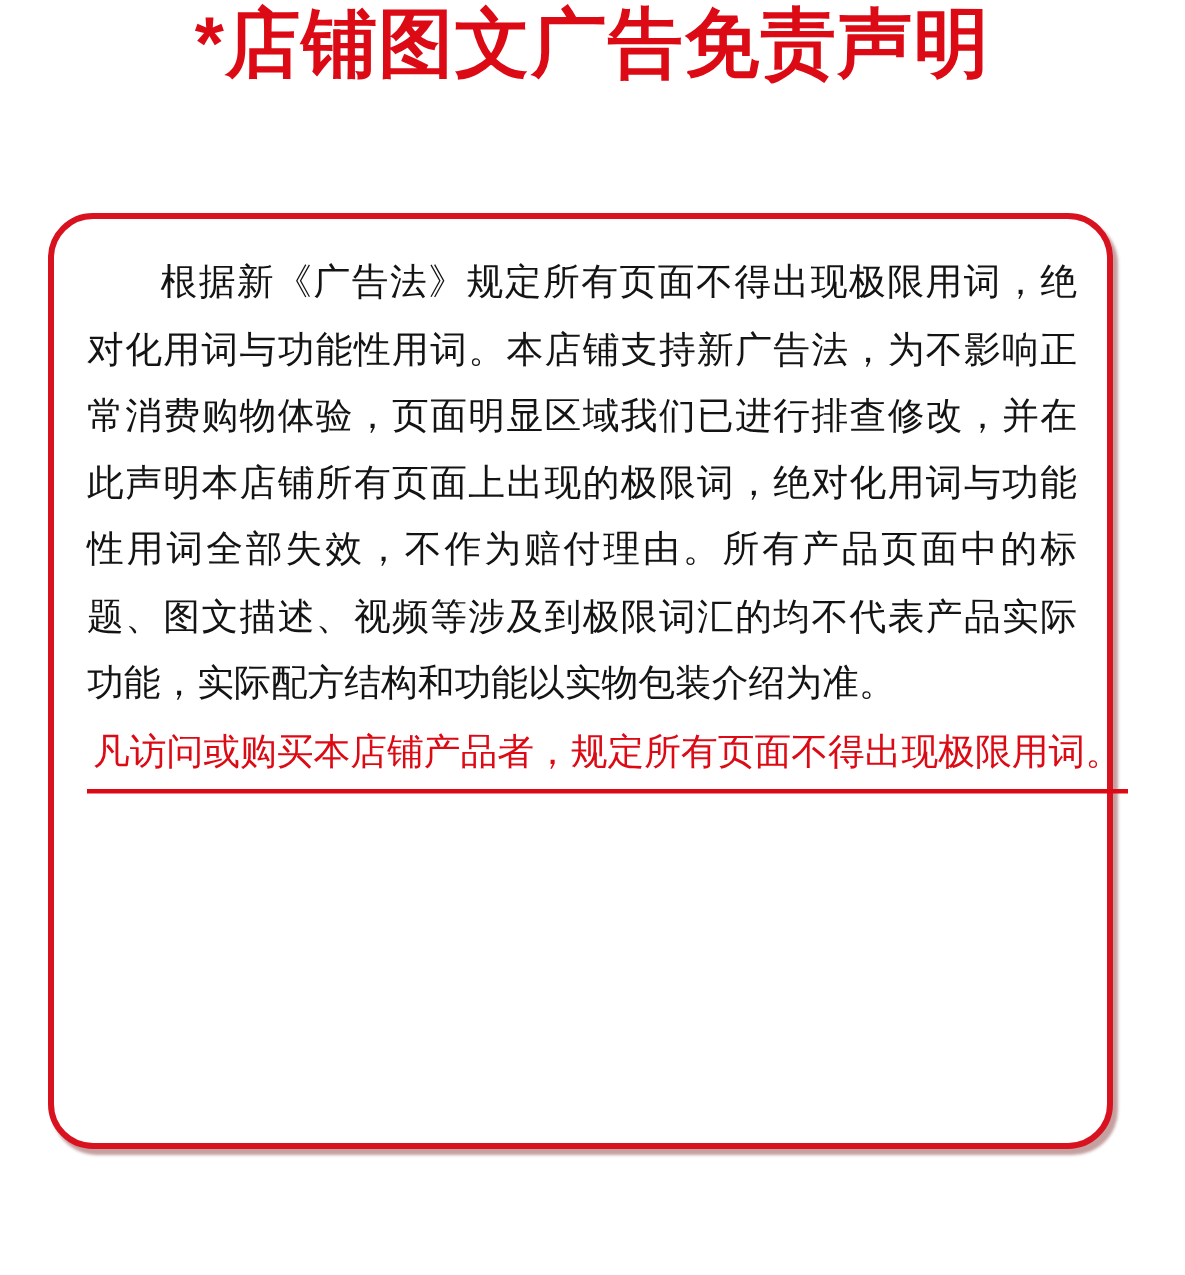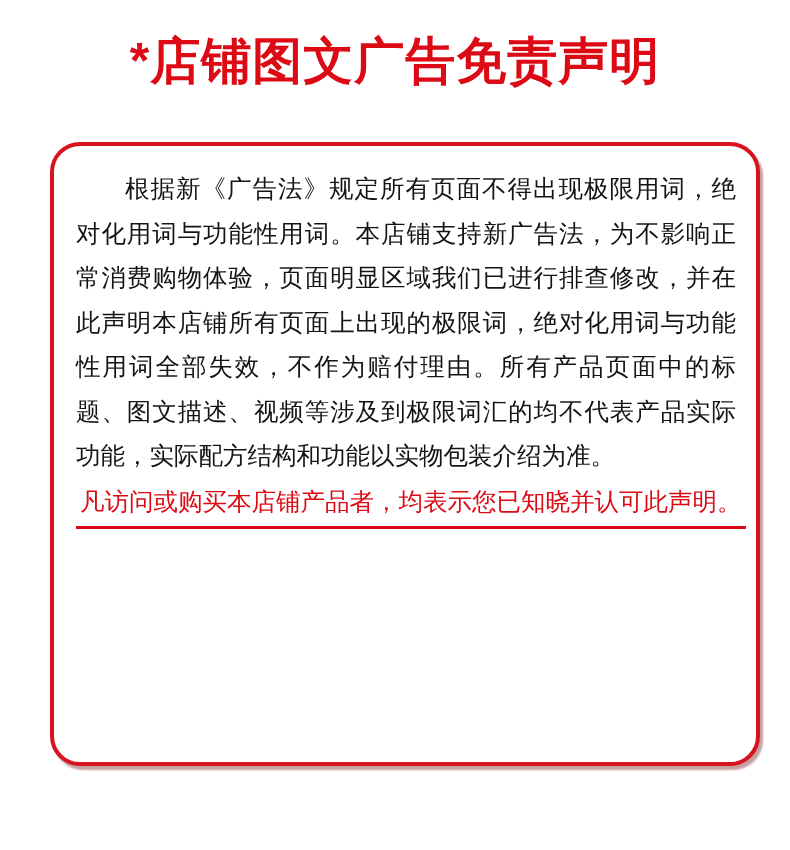--- a/index.html
+++ b/index.html
@@ -20,33 +20,32 @@
     font-family: "Liberation Sans", "DejaVu Sans", sans-serif;
     overflow: hidden;
   }
   .page {
     position: relative;
     width: 790px;
     height: 850px;
   }
   .title {
     margin: 0;
-    padding-top: 32px;
     height: 62px;
     text-align: center;
     color: var(--accent);
     font-size: 50px;
     line-height: 58px;
     font-weight: 800;
     letter-spacing: 1px;
     white-space: nowrap;
   }
   .box {
     position: absolute;
-    left: 50px;
+    left: 32px;
     top: 142px;
     width: 710px;
     height: 624px;
     border: 4px solid var(--border);
     border-radius: 30px;
     background: #ffffff;
     box-shadow: 3px 4px 2px rgba(140, 66, 66, 0.5);
     padding: 21px 20px 20px 22px;
   }
   .para {
@@ -81,18 +80,18 @@
 <div class="page">
 
   <h1 class="title">*店铺图文广告免责声明</h1>
 
   <div class="box">
 
     <p class="para">根据新《广告法》规定所有页面不得出现极限用词，绝对化用词与功能性用词。本店铺支持新广告法，为不影响正常消费购物体验，页面明显区域我们已进行排查修改，并在此声明本店铺所有页面上出现的极限词，绝对化用词与功能性用词全部失效，不作为赔付理由。所有产品页面中的标题、图文描述、视频等涉及到极限词汇的均不代表产品实际功能，实际配方结构和功能以实物包装介绍为准。</p>
 
 
     <div class="highlight-wrap">
-      <span class="highlight">凡访问或购买本店铺产品者，均表示您已知晓并认可此声明。</span>
+      <span class="highlight">凡访问或购买本店铺产品者，规定所有页面不得出现极限用词。</span>
     </div>
 
   </div>
 
 </div>
 
 </body></html>

